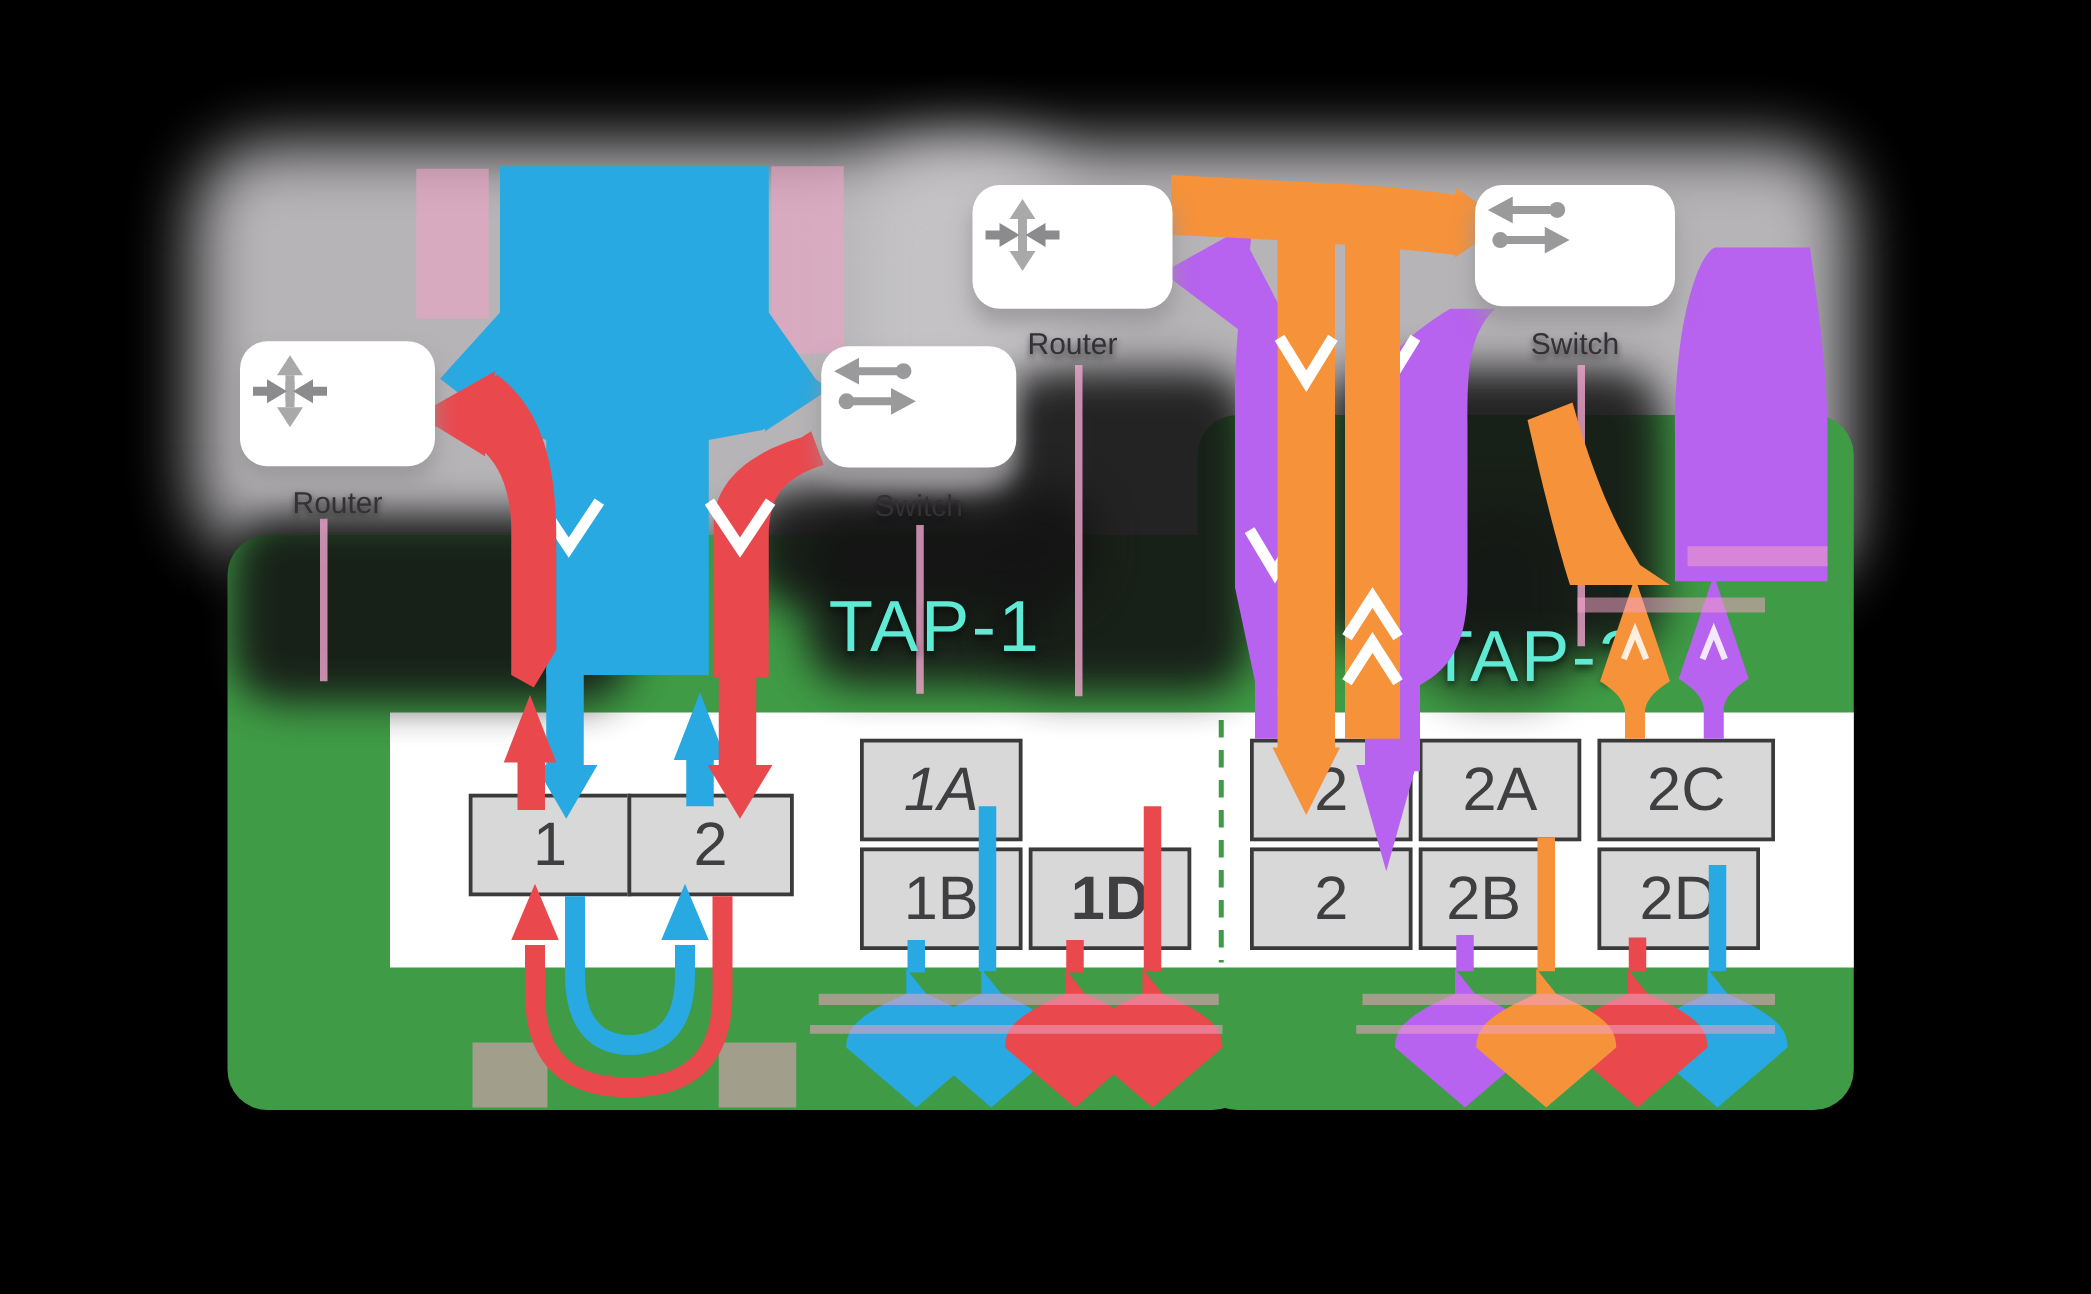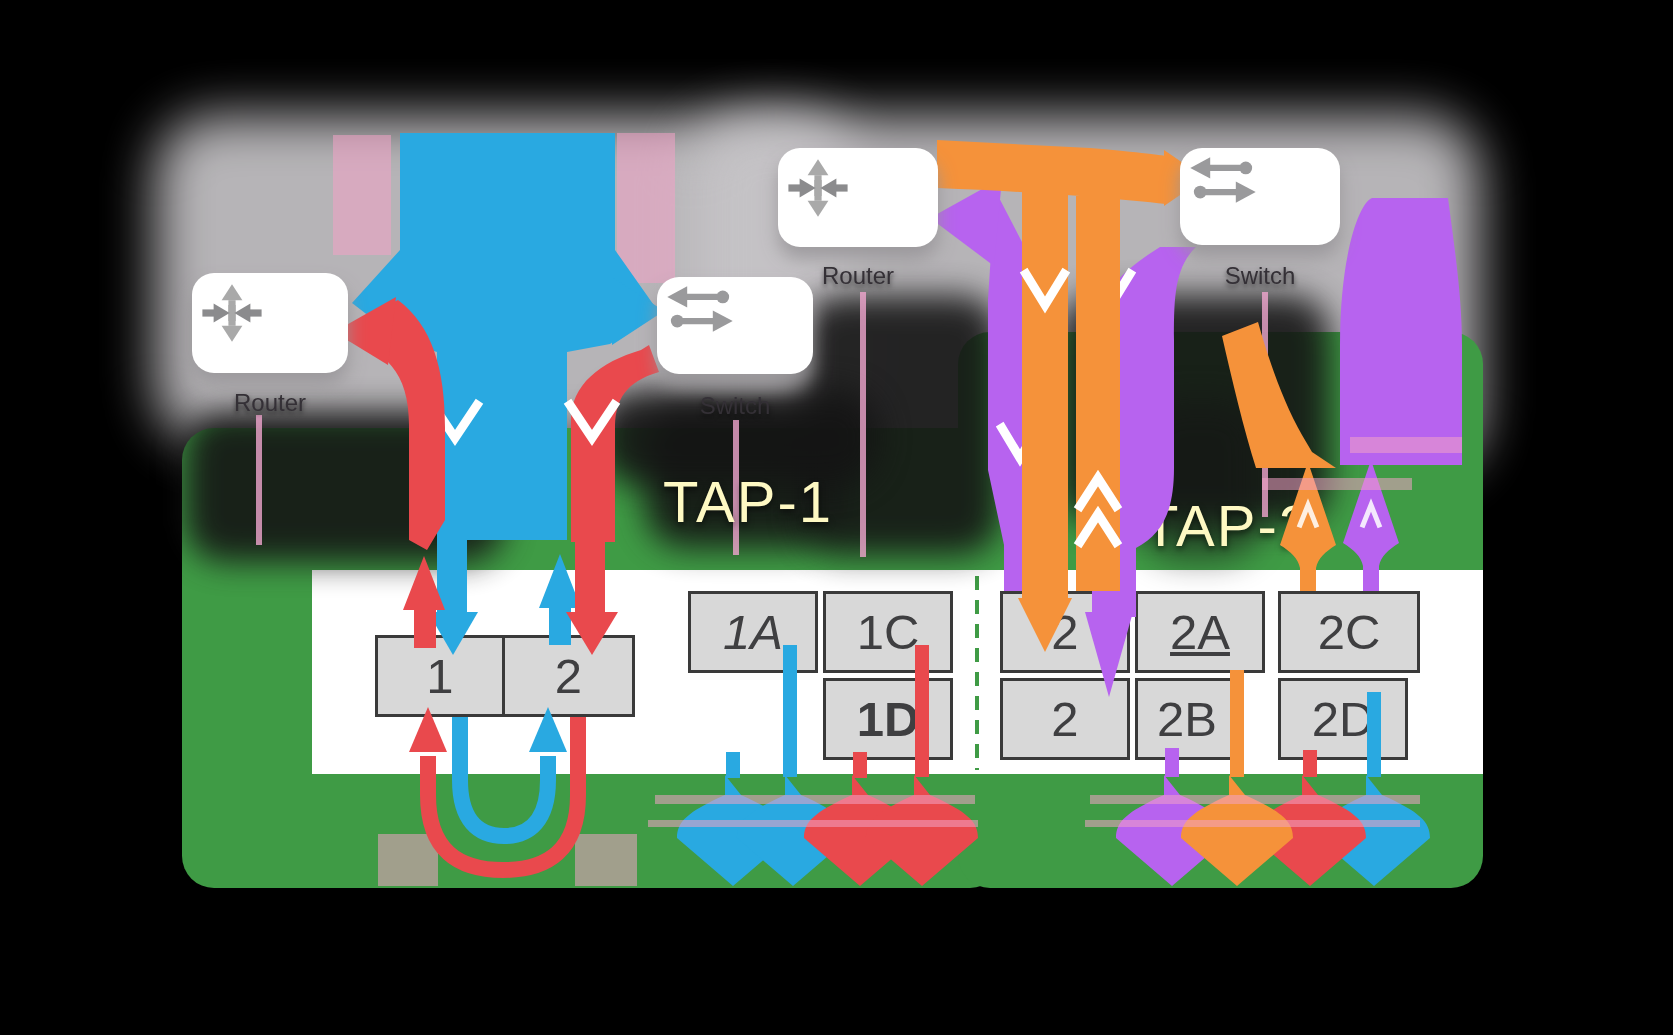--- a/index.html
+++ b/index.html
@@ -5,21 +5,21 @@
   html,body{margin:0;padding:0;background:#000;}
   #stage{position:relative;width:1673px;height:1035px;background:#000;overflow:hidden;
          font-family:"Liberation Sans",sans-serif;}
   .halo{position:absolute;background:#c6c4c7;border-radius:60px;filter:blur(26px);opacity:.92;}
   .blob{position:absolute;background:#141414;border-radius:40px;filter:blur(16px);opacity:.9;}
   .pink{position:absolute;background:#f2a2c6;opacity:.55;}
   .pinkline{position:absolute;background:#f0a6ce;opacity:.8;width:6px;}
   .port{position:absolute;background:#d8d8d8;border:3px solid #3a3a3a;box-sizing:border-box;
         display:flex;align-items:center;justify-content:center;
         font-size:49px;color:#3f3f41;font-weight:400;}
-  .tap-title{position:absolute;color:#fef9c3;font-size:58px;font-weight:500;letter-spacing:2px;
+  .tap-title{position:absolute;color:#5eead4;font-size:58px;font-weight:500;letter-spacing:2px;
         text-align:center;text-shadow:0 3px 6px rgba(0,0,0,.55);}
   .devbox{position:absolute;background:#fff;border-radius:22px;
         box-shadow:0 12px 18px rgba(150,148,152,.85);
         display:flex;align-items:center;justify-content:center;}
   .devlabel{position:absolute;color:#343036;font-size:24px;font-weight:500;text-align:center;
         text-shadow:0 3px 5px rgba(0,0,0,.6);}
   svg{position:absolute;left:0;top:0;}
   .f-blue{fill:#29a9e1;}  .f-red{fill:#e9494d;}
   .f-purple{fill:#b763ef;} .f-orange{fill:#f5923a;}
   .s-blue{stroke:#29a9e1;} .s-red{stroke:#e9494d;}
@@ -57,25 +57,25 @@
   <div class="pinkline" style="left:860px;top:292px;height:265px;"></div>
   <div class="pinkline" style="left:1262px;top:292px;height:225px;"></div>
 
   <div class="tap-title" style="left:618px;top:468px;width:260px;">TAP-1</div>
   <div class="tap-title" style="left:1098px;top:492px;width:260px;">TAP-2</div>
 
   <div class="port" style="left:375px;top:635px;width:130px;height:82px;">1</div>
   <div class="port" style="left:502px;top:635px;width:133px;height:82px;">2</div>
 
   <div class="port" style="left:688px;top:591px;width:130px;height:82px;font-style:italic;">1A</div>
-  <div class="port" style="left:823px;top:591px;width:130px;height:82px;">1C</div>
+  <div class="port" style="left:688px;top:678px;width:130px;height:82px;">1B</div>
   <div class="port" style="left:823px;top:678px;width:130px;height:82px;font-weight:bold;">1D</div>
 
   <div class="port" style="left:1000px;top:591px;width:130px;height:82px;">2</div>
-  <div class="port" style="left:1135px;top:591px;width:130px;height:82px;text-decoration:underline;">2A</div>
+  <div class="port" style="left:1135px;top:591px;width:130px;height:82px;">2A</div>
   <div class="port" style="left:1278px;top:591px;width:142px;height:82px;">2C</div>
   <div class="port" style="left:1000px;top:678px;width:130px;height:82px;">2</div>
   <div class="port" style="left:1135px;top:678px;width:104px;height:82px;">2B</div>
   <div class="port" style="left:1278px;top:678px;width:130px;height:82px;">2D</div>
 
   <svg width="1673" height="1035">
 
     <g>
       <path class="f-blue" d="M352,303 L400,250 L400,133 L615,133 L615,250 L658,311 L610,344 L567,352 L567,540 L437,540 L437,352 L400,340 Z" fill="#29a9e1"></path>
       <polygon class="f-blue" points="664,311 612,277 612,345"></polygon>

